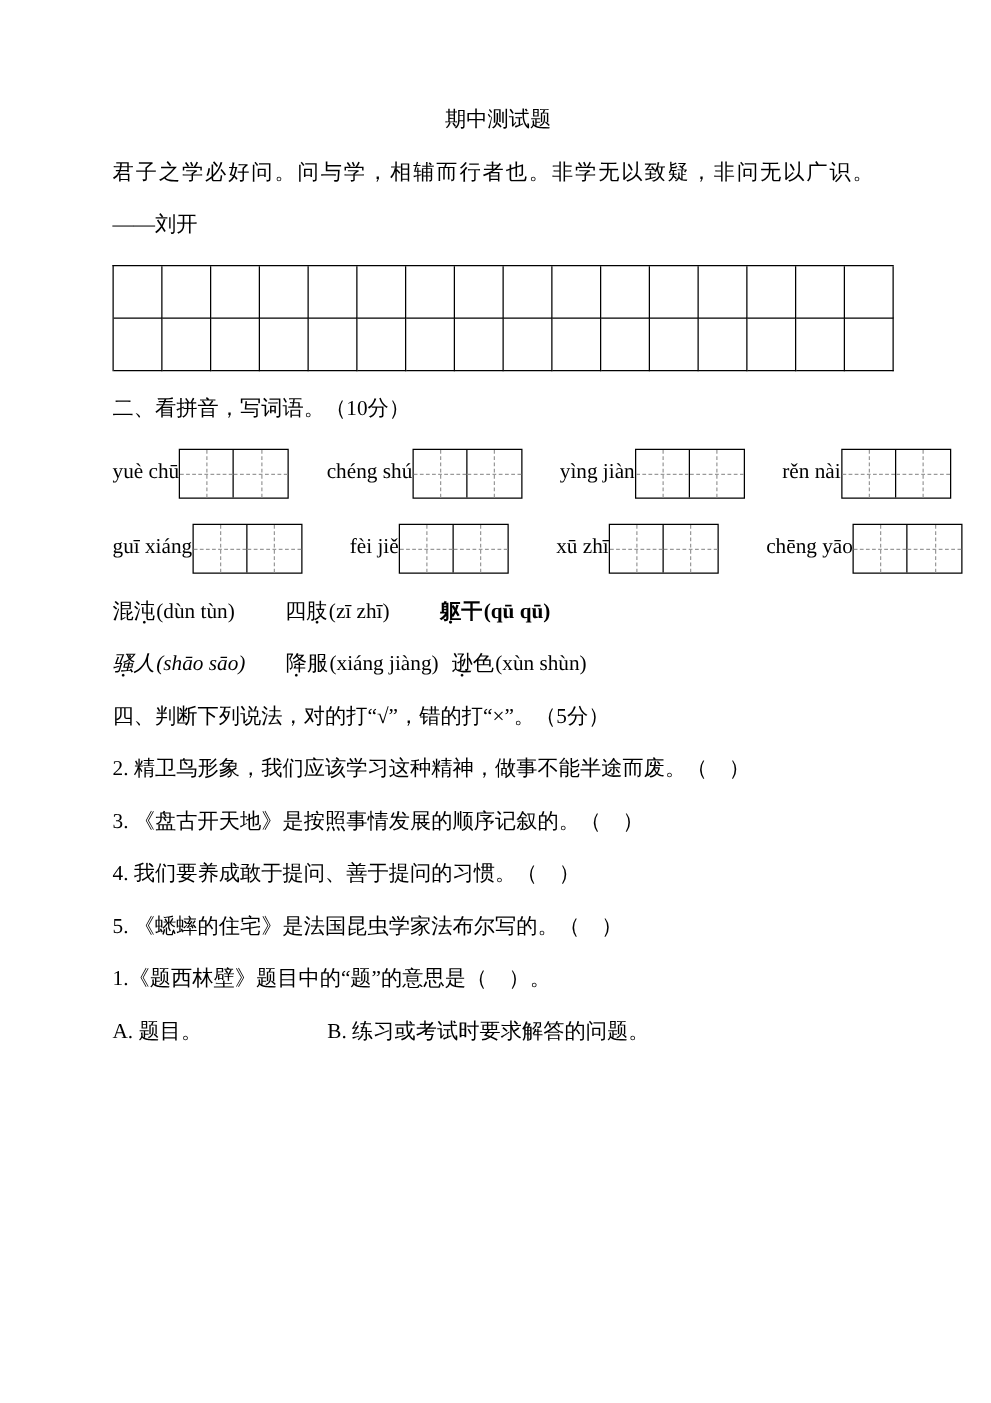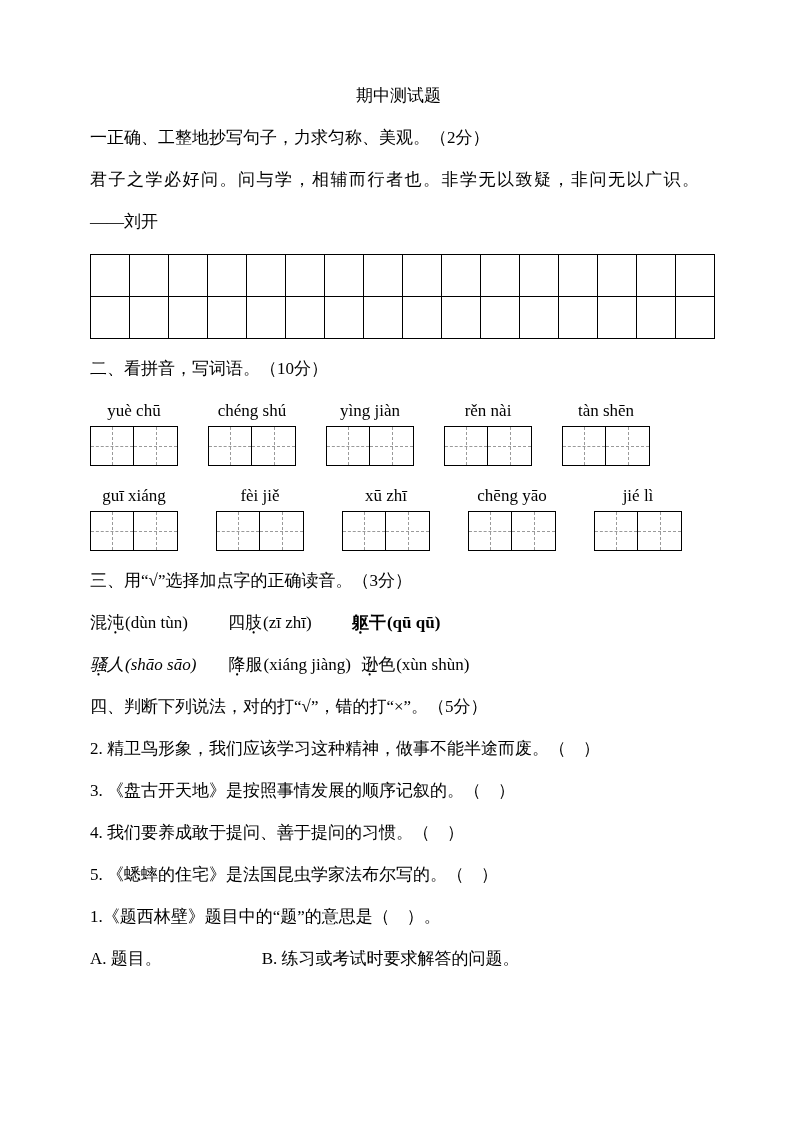--- a/index.html
+++ b/index.html
@@ -43,21 +43,20 @@
   
   .pinyin-row {
     display: flex;
     align-items: flex-start;
     margin: 0 0 20px 0;
   }
   .pinyin-row.row1 .word-block { margin-right: 30px; }
   .pinyin-row.row2 .word-block { margin-right: 38px; }
   .word-block {
     display: inline-flex;
-    flex-direction: column;
     align-items: center;
   }
   .pinyin-label {
     line-height: 19px;
     margin-bottom: 6px;
     white-space: nowrap;
   }
   .tian-group {
     display: inline-flex;
     border: 1px solid #000;
@@ -106,21 +105,20 @@
   
   .option-b { margin-left: 100px; }
 </style>
 </head>
 <body>
 
 <div class="page">
 
   <p class="title">期中测试题</p>
 
-  <p class="line">一正确、工整地抄写句子，力求匀称、美观。（2分）</p>
   <p class="line justified">君子之学必好问。问与学，相辅而行者也。非学无以致疑，非问无以广识。</p>
   <p class="line">——刘开</p>
 
   <div id="copy-grid">
       <div class="copy-cell"></div>
       <div class="copy-cell"></div>
       <div class="copy-cell"></div>
       <div class="copy-cell"></div>
       <div class="copy-cell"></div>
       <div class="copy-cell"></div>
@@ -223,21 +221,20 @@
     </div>
     <div class="word-block">
       <span class="pinyin-label">jié lì</span>
       <div class="tian-group">
           <div class="tian-cell"></div>
           <div class="tian-cell"></div>
         </div>
     </div>
   </div>
 
-  <p class="line">三、用“√”选择加点字的正确读音。（3分）</p>
 
   <p class="line s3-line1">
     <span class="s3-item"><span>混</span><span class="dotted-char">沌</span><span></span><span class="opts">(dùn tùn)</span></span>
     <span class="s3-item"><span>四</span><span class="dotted-char">肢</span><span></span><span class="opts">(zī zhī)</span></span>
     <span class="s3-item"><span></span><span class="dotted-char">躯</span><span>干</span><span class="opts">(qū qū)</span></span>
   </p>
 
   <p class="line s3-line2">
     <span class="s3-item"><span></span><span class="dotted-char">骚</span><span>人</span><span class="opts">(shāo sāo)</span></span>
     <span class="s3-item"><span></span><span class="dotted-char">降</span><span>服</span><span class="opts">(xiáng jiàng)</span></span>

